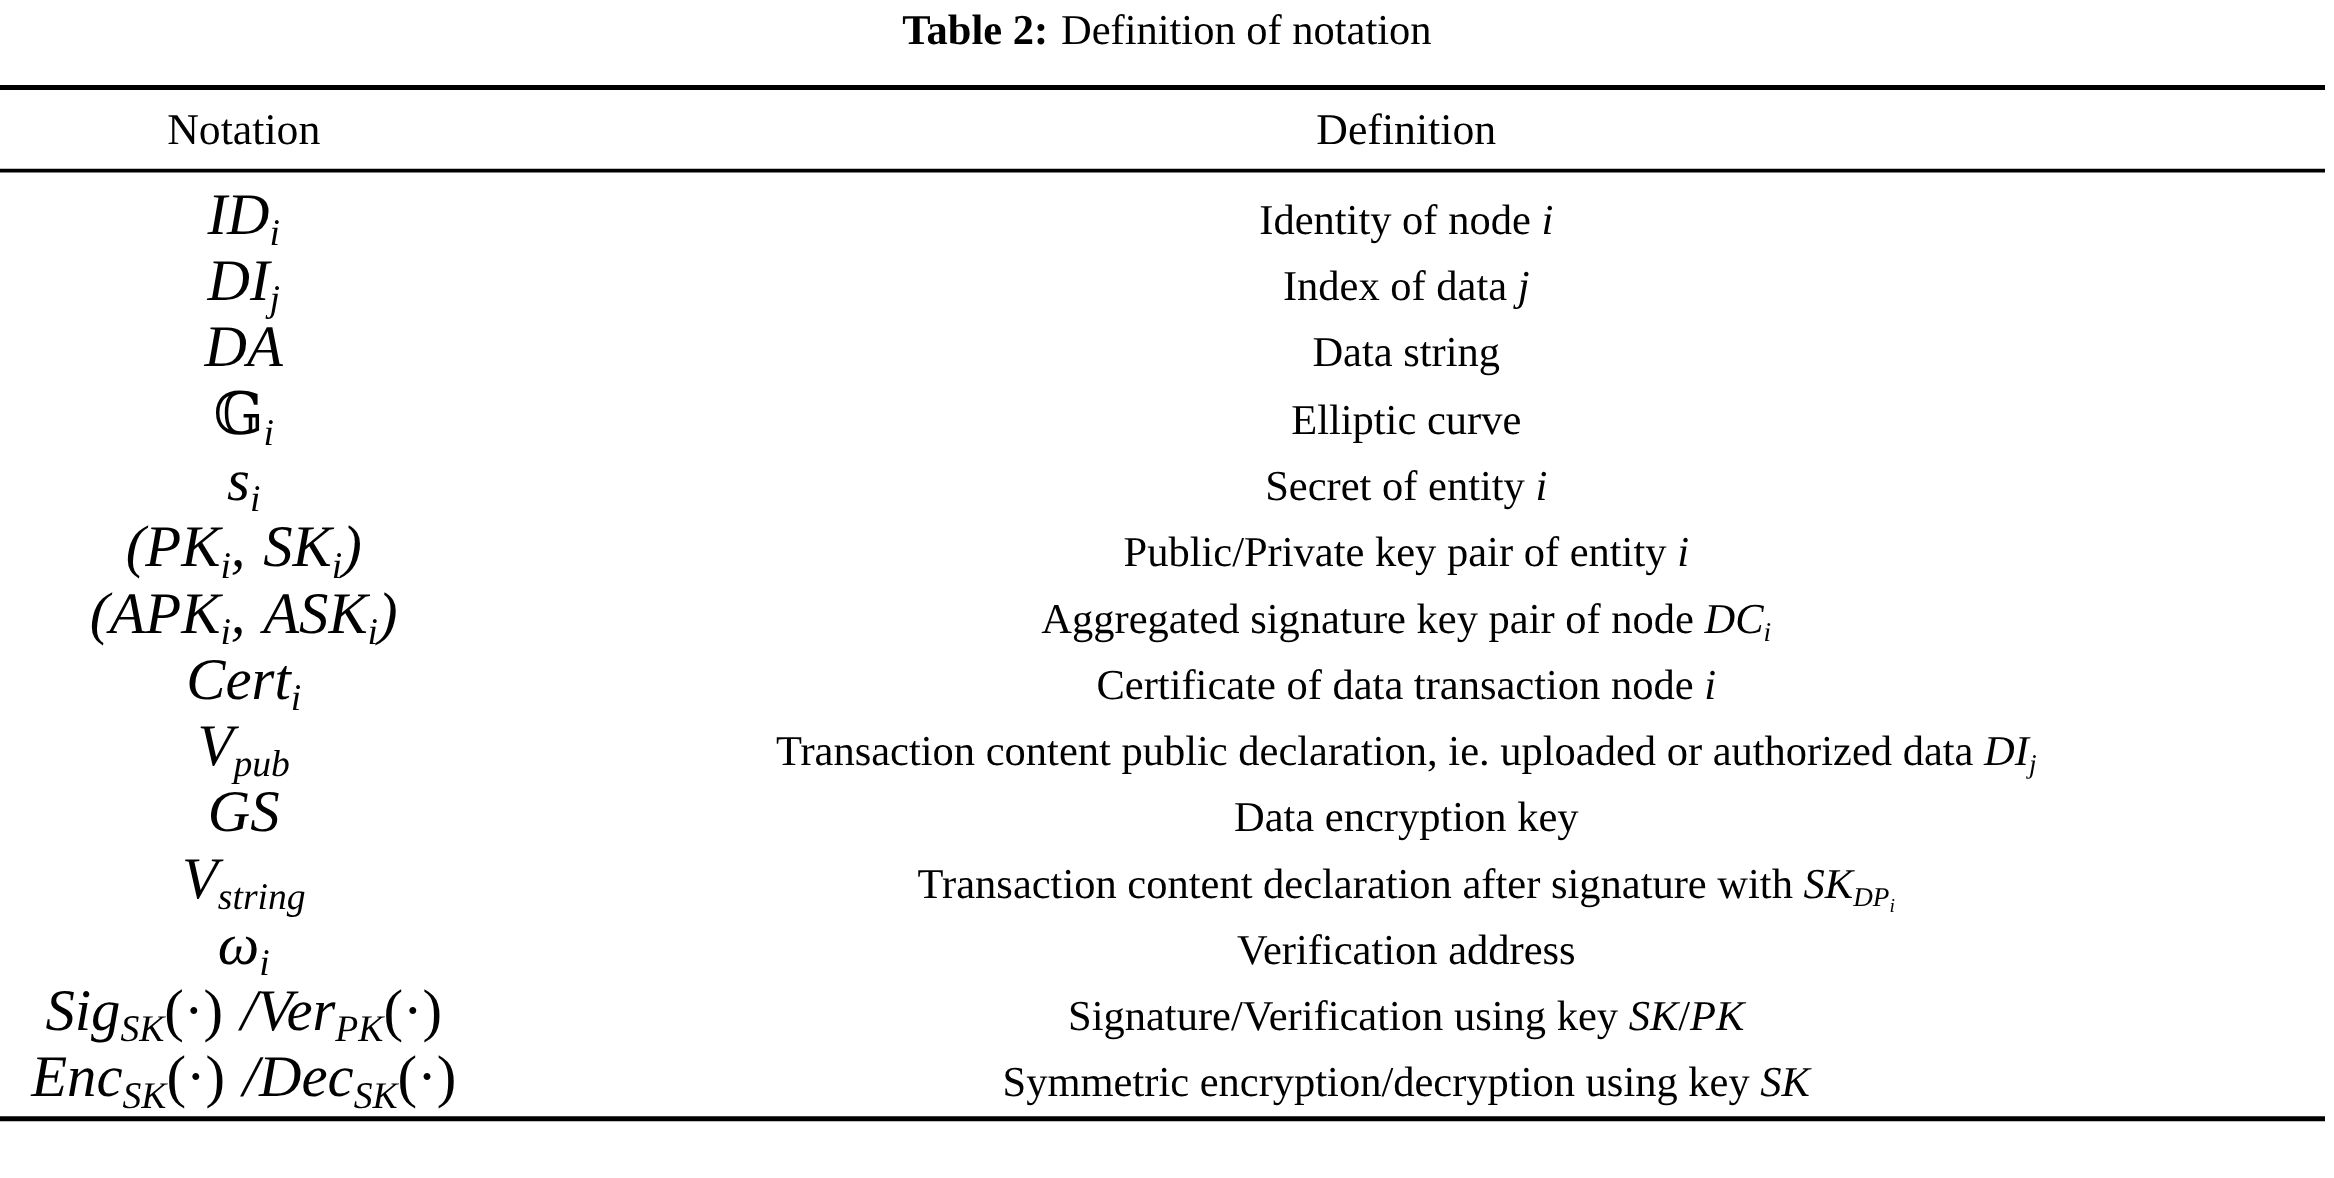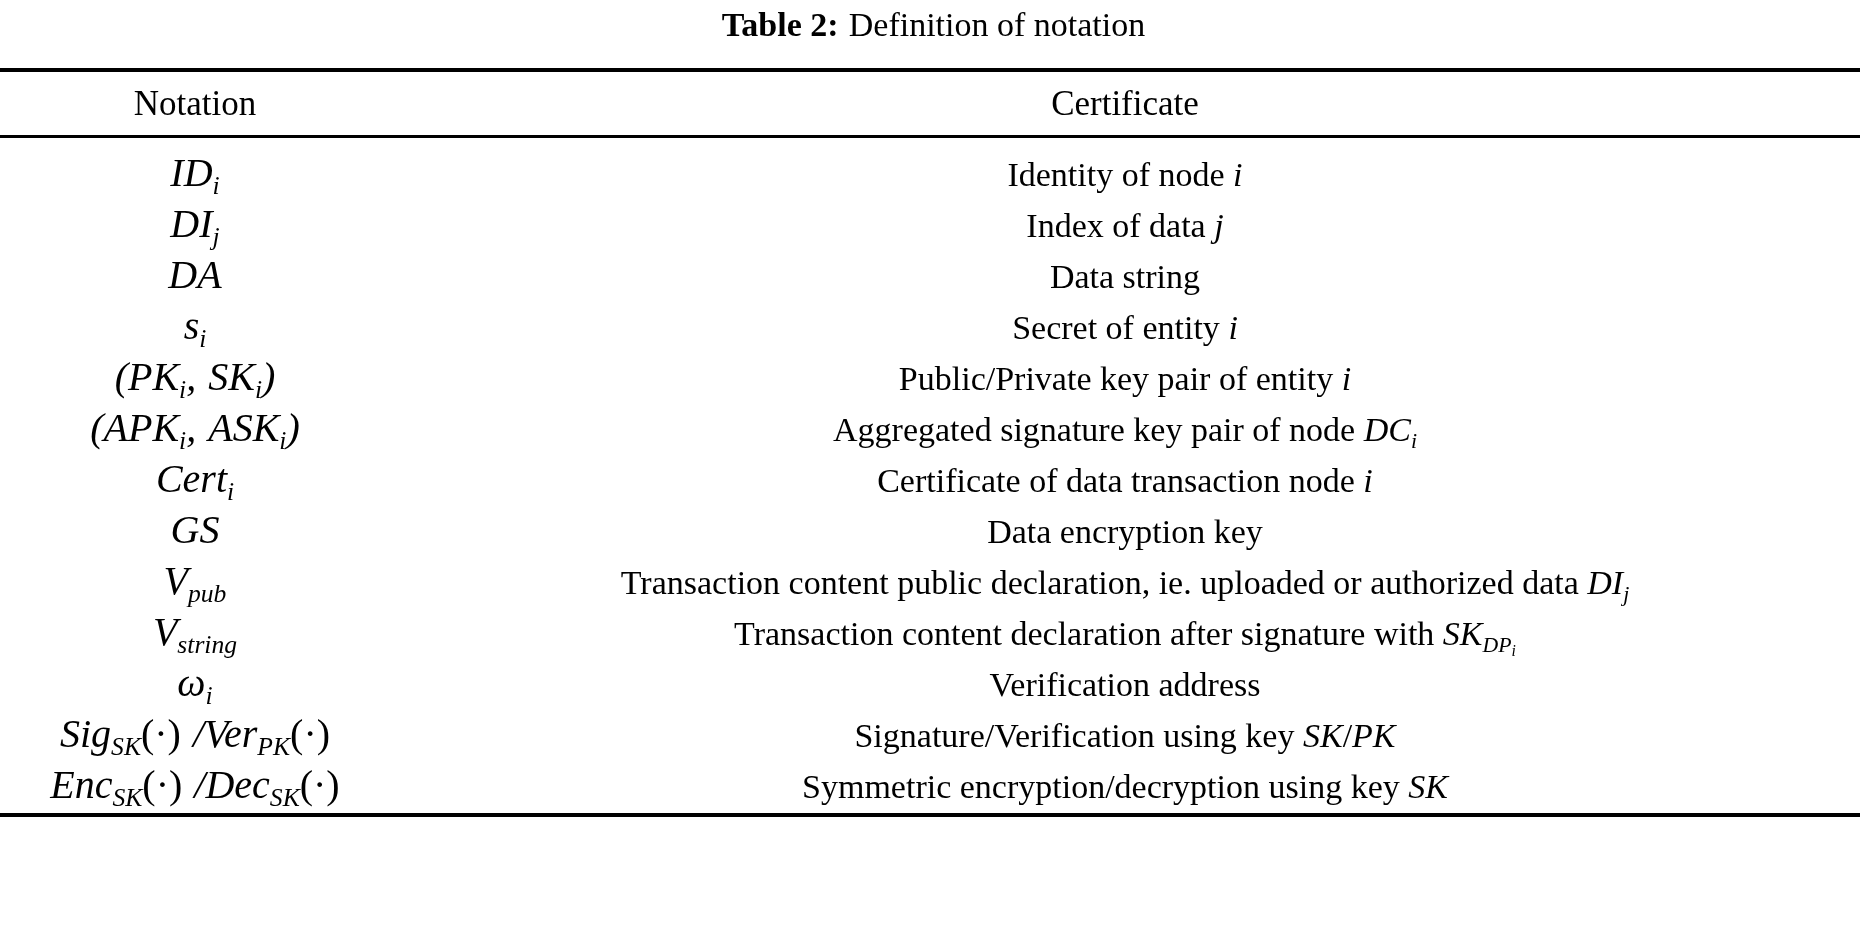--- a/index.html
+++ b/index.html
@@ -68,21 +68,21 @@
   thead th {
     font-weight: normal;
     height: 63px;
     line-height: 63px;
     font-size: 35px;
   }
   tbody tr:first-child td { padding-top: 10px; }
 
   td.notation-cell {
     font-style: italic;
-    font-size: 40px;
+    font-size: 47px;
   }
   td.definition-cell {
     font-style: normal;
     font-size: 34px;
   }
 
   
   .it  { font-style: italic; }
   .up  { font-style: normal; }
   .bb  { font-style: normal; font-family: "DejaVu Serif", serif; }
@@ -110,21 +110,21 @@
   <div class="rule rule-top"></div>
 
   <table class="notation-table">
     <colgroup>
       <col class="col-notation">
       <col class="col-definition">
     </colgroup>
     <thead>
       <tr>
         <th>Notation</th>
-        <th>Certificate</th>
+        <th>Definition</th>
       </tr>
     </thead>
   </table>
 
   <div class="rule rule-mid"></div>
 
   <table class="notation-table">
     <colgroup>
       <col class="col-notation">
       <col class="col-definition">
@@ -139,20 +139,24 @@
       <tr>
         <td class="notation-cell"><span class="it">DI</span><sub>j</sub></td>
         <td class="definition-cell">Index of data <span class="it">j</span></td>
       </tr>
 
       <tr>
         <td class="notation-cell"><span class="it">DA</span></td>
         <td class="definition-cell">Data string</td>
       </tr>
 
+      <tr>
+        <td class="notation-cell"><span class="bb">𝔾</span><sub>i</sub></td>
+        <td class="definition-cell">Elliptic curve</td>
+      </tr>
 
       <tr>
         <td class="notation-cell"><span class="it">s</span><sub>i</sub></td>
         <td class="definition-cell">Secret of entity <span class="it">i</span></td>
       </tr>
 
       <tr>
         <td class="notation-cell"><span class="it">(PK</span><sub>i</sub><span class="it">,</span><span class="sp"></span><span class="it">SK</span><sub>i</sub><span class="it">)</span></td>
         <td class="definition-cell">Public/Private key pair of entity <span class="it">i</span></td>
       </tr>
@@ -161,30 +165,30 @@
         <td class="notation-cell"><span class="it">(APK</span><sub>i</sub><span class="it">,</span><span class="sp"></span><span class="it">ASK</span><sub>i</sub><span class="it">)</span></td>
         <td class="definition-cell">Aggregated signature key pair of node <span class="it">DC</span><sub>i</sub></td>
       </tr>
 
       <tr>
         <td class="notation-cell"><span class="it">Cert</span><sub>i</sub></td>
         <td class="definition-cell">Certificate of data transaction node <span class="it">i</span></td>
       </tr>
 
       <tr>
+        <td class="notation-cell"><span class="it">V</span><sub>pub</sub></td>
+        <td class="definition-cell">Transaction content public declaration, ie. uploaded or authorized data <span class="it">DI</span><sub>j</sub></td>
+      </tr>
+
+      <tr>
         <td class="notation-cell"><span class="it">GS</span></td>
         <td class="definition-cell">Data encryption key</td>
       </tr>
 
       <tr>
-        <td class="notation-cell"><span class="it">V</span><sub>pub</sub></td>
-        <td class="definition-cell">Transaction content public declaration, ie. uploaded or authorized data <span class="it">DI</span><sub>j</sub></td>
-      </tr>
-
-      <tr>
         <td class="notation-cell"><span class="it">V</span><sub>string</sub></td>
         <td class="definition-cell">Transaction content declaration after signature with <span class="it">SK</span><sub>DP<sub>i</sub></sub></td>
       </tr>
 
       <tr>
         <td class="notation-cell"><span class="it">ω</span><sub>i</sub></td>
         <td class="definition-cell">Verification address</td>
       </tr>
 
       <tr>

